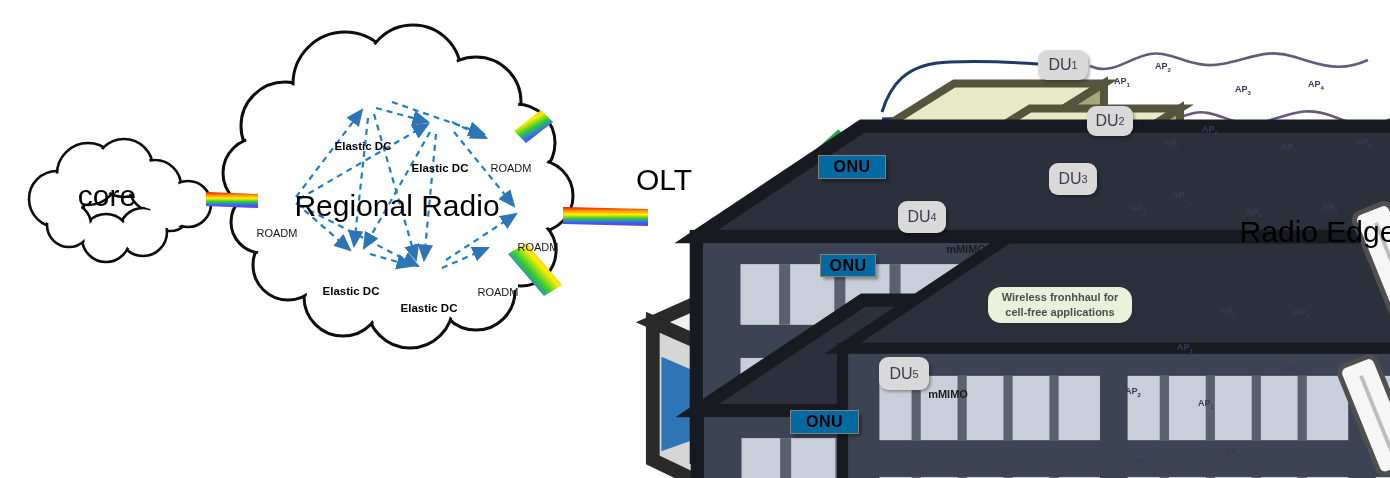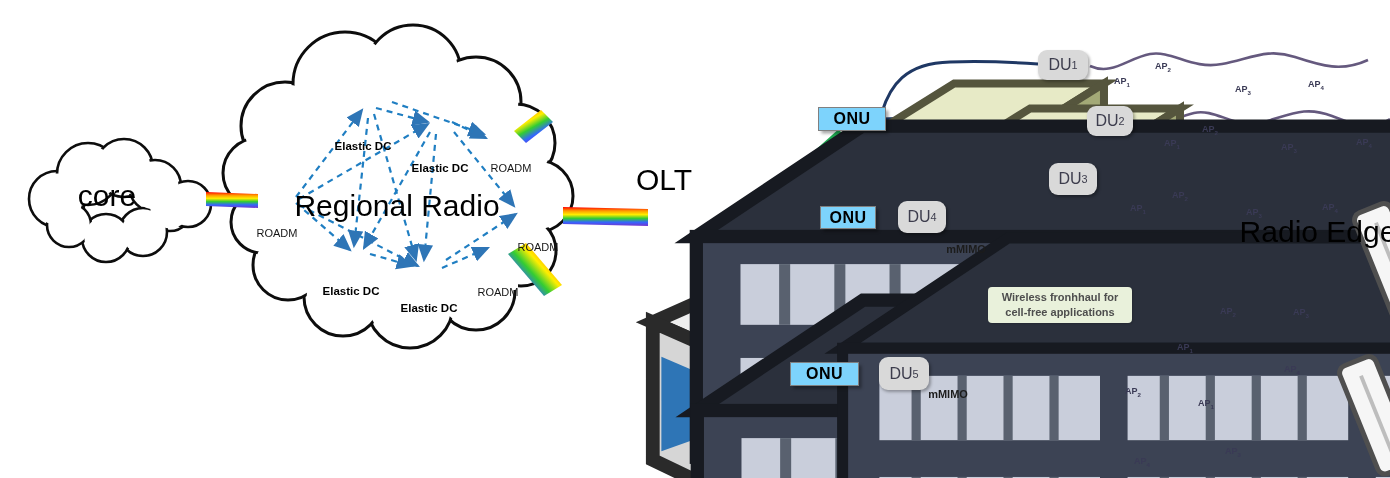--- a/index.html
+++ b/index.html
@@ -1,31 +1,31 @@
 <!DOCTYPE html>
 <html><head>
 <meta charset="utf-8">
 <style>
   html,body{margin:0;padding:0;background:#fff;}
   #canvas{position:relative;width:1390px;height:478px;background:#fff;overflow:hidden;
           font-family:"Liberation Sans",sans-serif;}
   #art{position:absolute;left:0;top:0;}
   .big{position:absolute;transform:translate(-50%,-50%);font-size:30px;color:#000;white-space:nowrap;}
-  .onu{position:absolute;display:flex;align-items:center;justify-content:center;background:#7dd3fc;
+  .onu{position:absolute;display:flex;align-items:center;justify-content:center;background:#0369a1;
        border:1px solid #808080;box-shadow:2.5px 2.5px 3px rgba(0,0,0,.35);
-       font-weight:bold;font-size:16px;color:#000;letter-spacing:.5px;}
+       font-weight:bold;font-size:16px;color:#000;letter-spacing:.5px;margin-top:48px;}
   .du{position:absolute;display:flex;align-items:center;justify-content:center;background:#d9d9d9;
       border-radius:9px;box-shadow:1.5px 2px 3px rgba(0,0,0,.3);font-size:16px;color:#3d3d4d;}
   .du sub,.ap-lbl sub{font-size:68%;line-height:0;}
   .dev-lbl{position:absolute;transform:translate(-50%,-50%);font-size:11px;color:#161616;white-space:nowrap;}
   .dc-lbl{font-weight:bold;font-size:11.5px;color:#000;}
   .mm-lbl{font-weight:bold;font-size:11px;color:#1c1c1c;}
   .ap-lbl{position:absolute;transform:translate(-50%,-50%);font-size:9px;font-weight:bold;
           color:#3a3a55;white-space:nowrap;}
-  .note{position:absolute;background:#e9f1db;border-radius:4px;padding:3px 5px;text-align:center;
+  .note{position:absolute;background:#e9f1db;border-radius:13px;padding:3px 5px;text-align:center;
         font-size:11px;font-weight:bold;color:#4e4e4e;line-height:1.35;box-shadow:1px 1px 2px rgba(0,0,0,.15);}
 </style>
 </head>
 <body>
 
 <div id="canvas">
 <svg id="art" width="1390" height="478" viewBox="0 0 1390 478">
 <defs>
   <linearGradient id="rb" x1="0" y1="0" x2="0" y2="1">
     <stop offset="0" stop-color="#ff0000"></stop>

